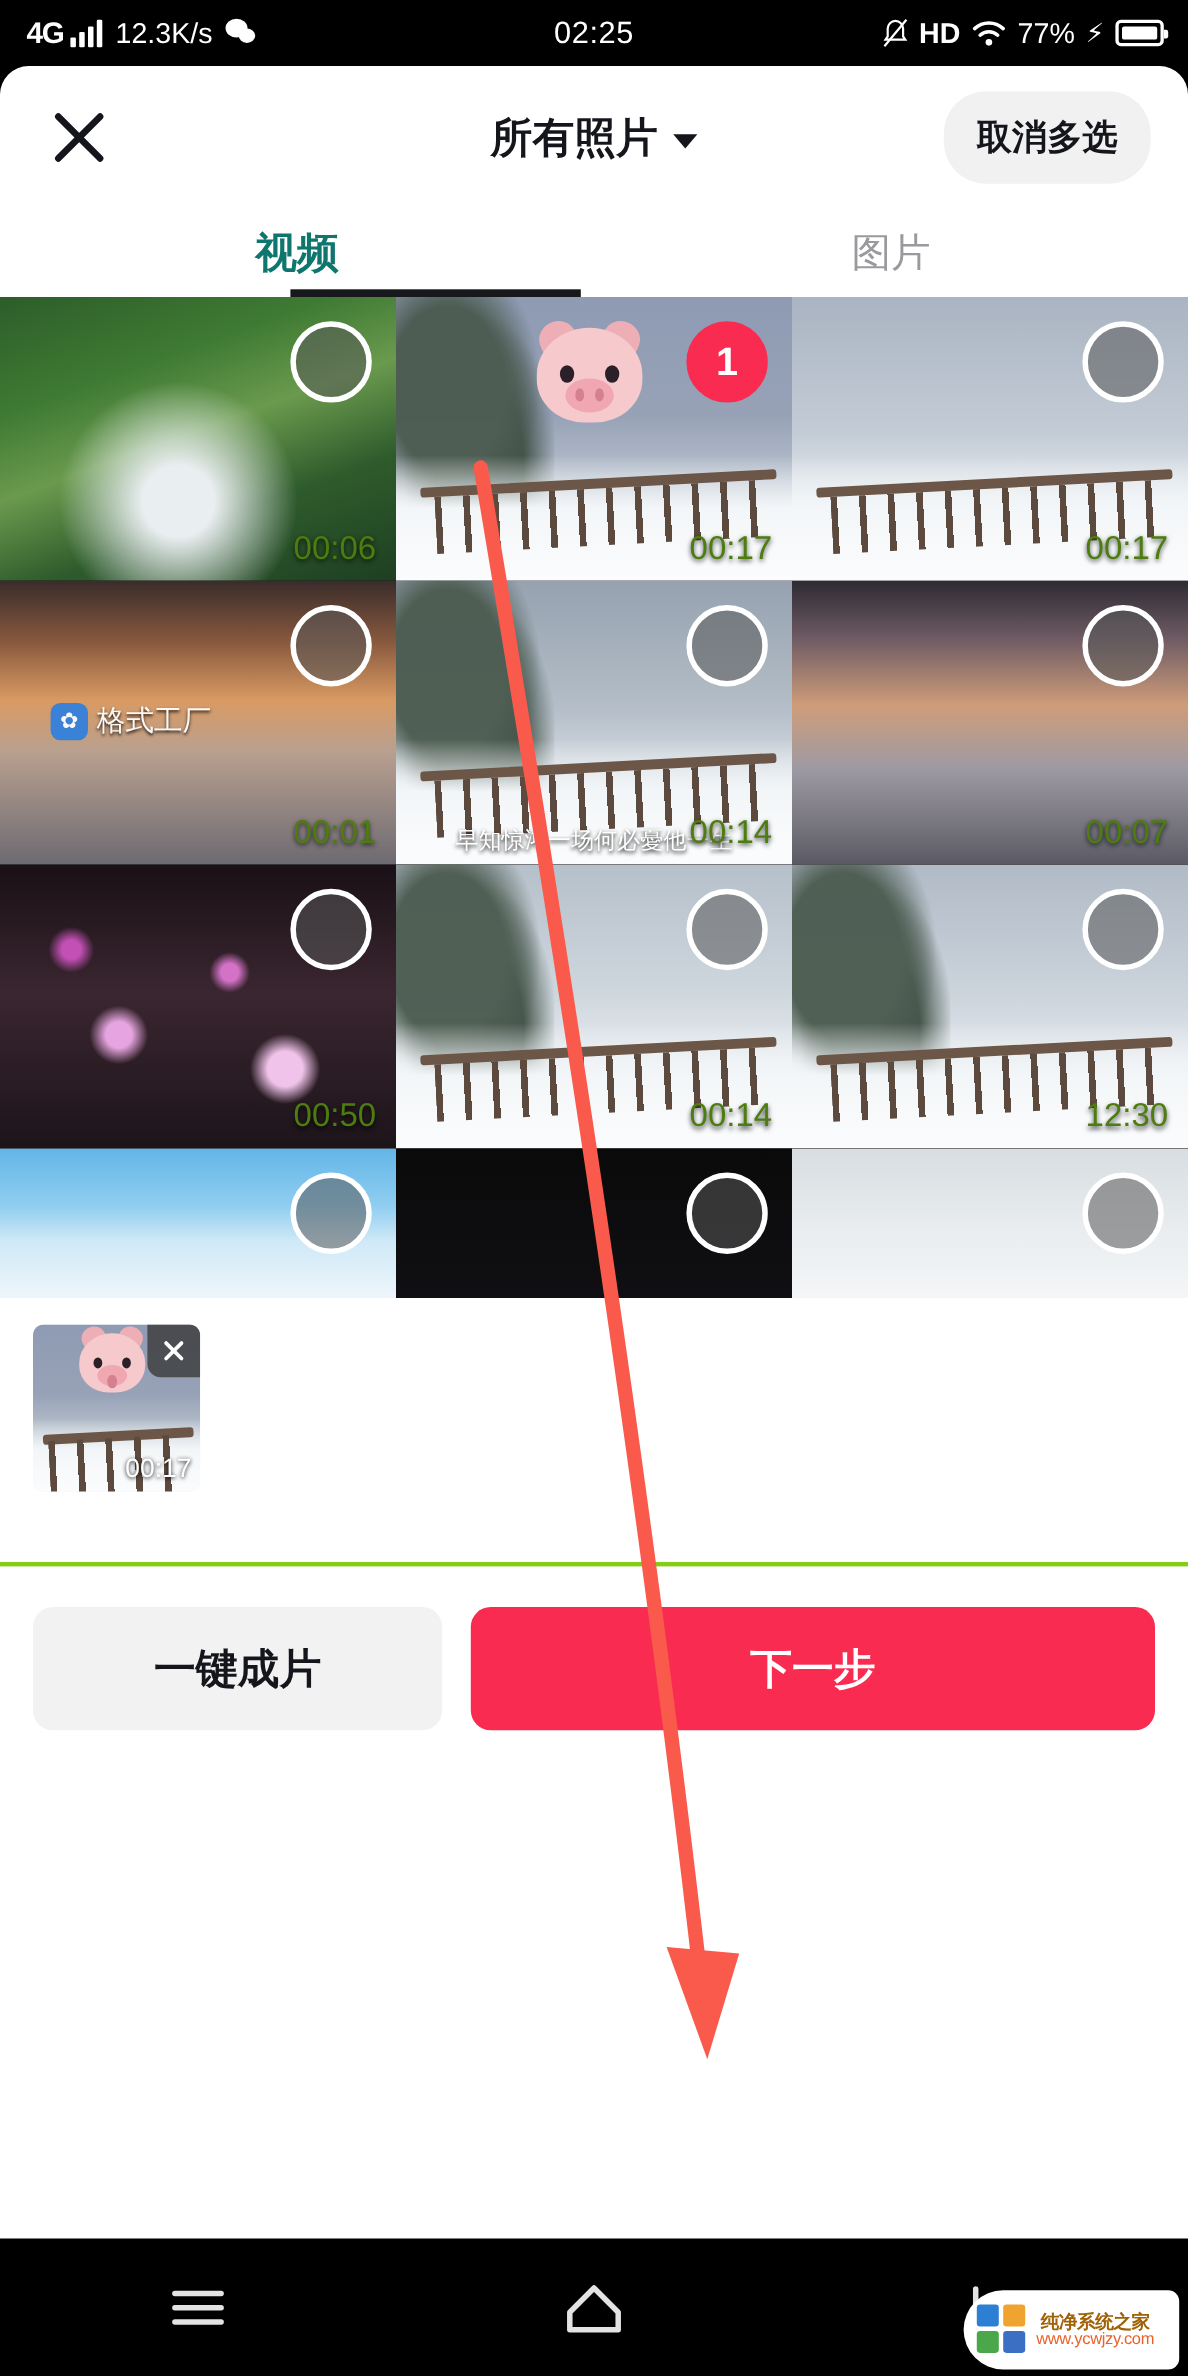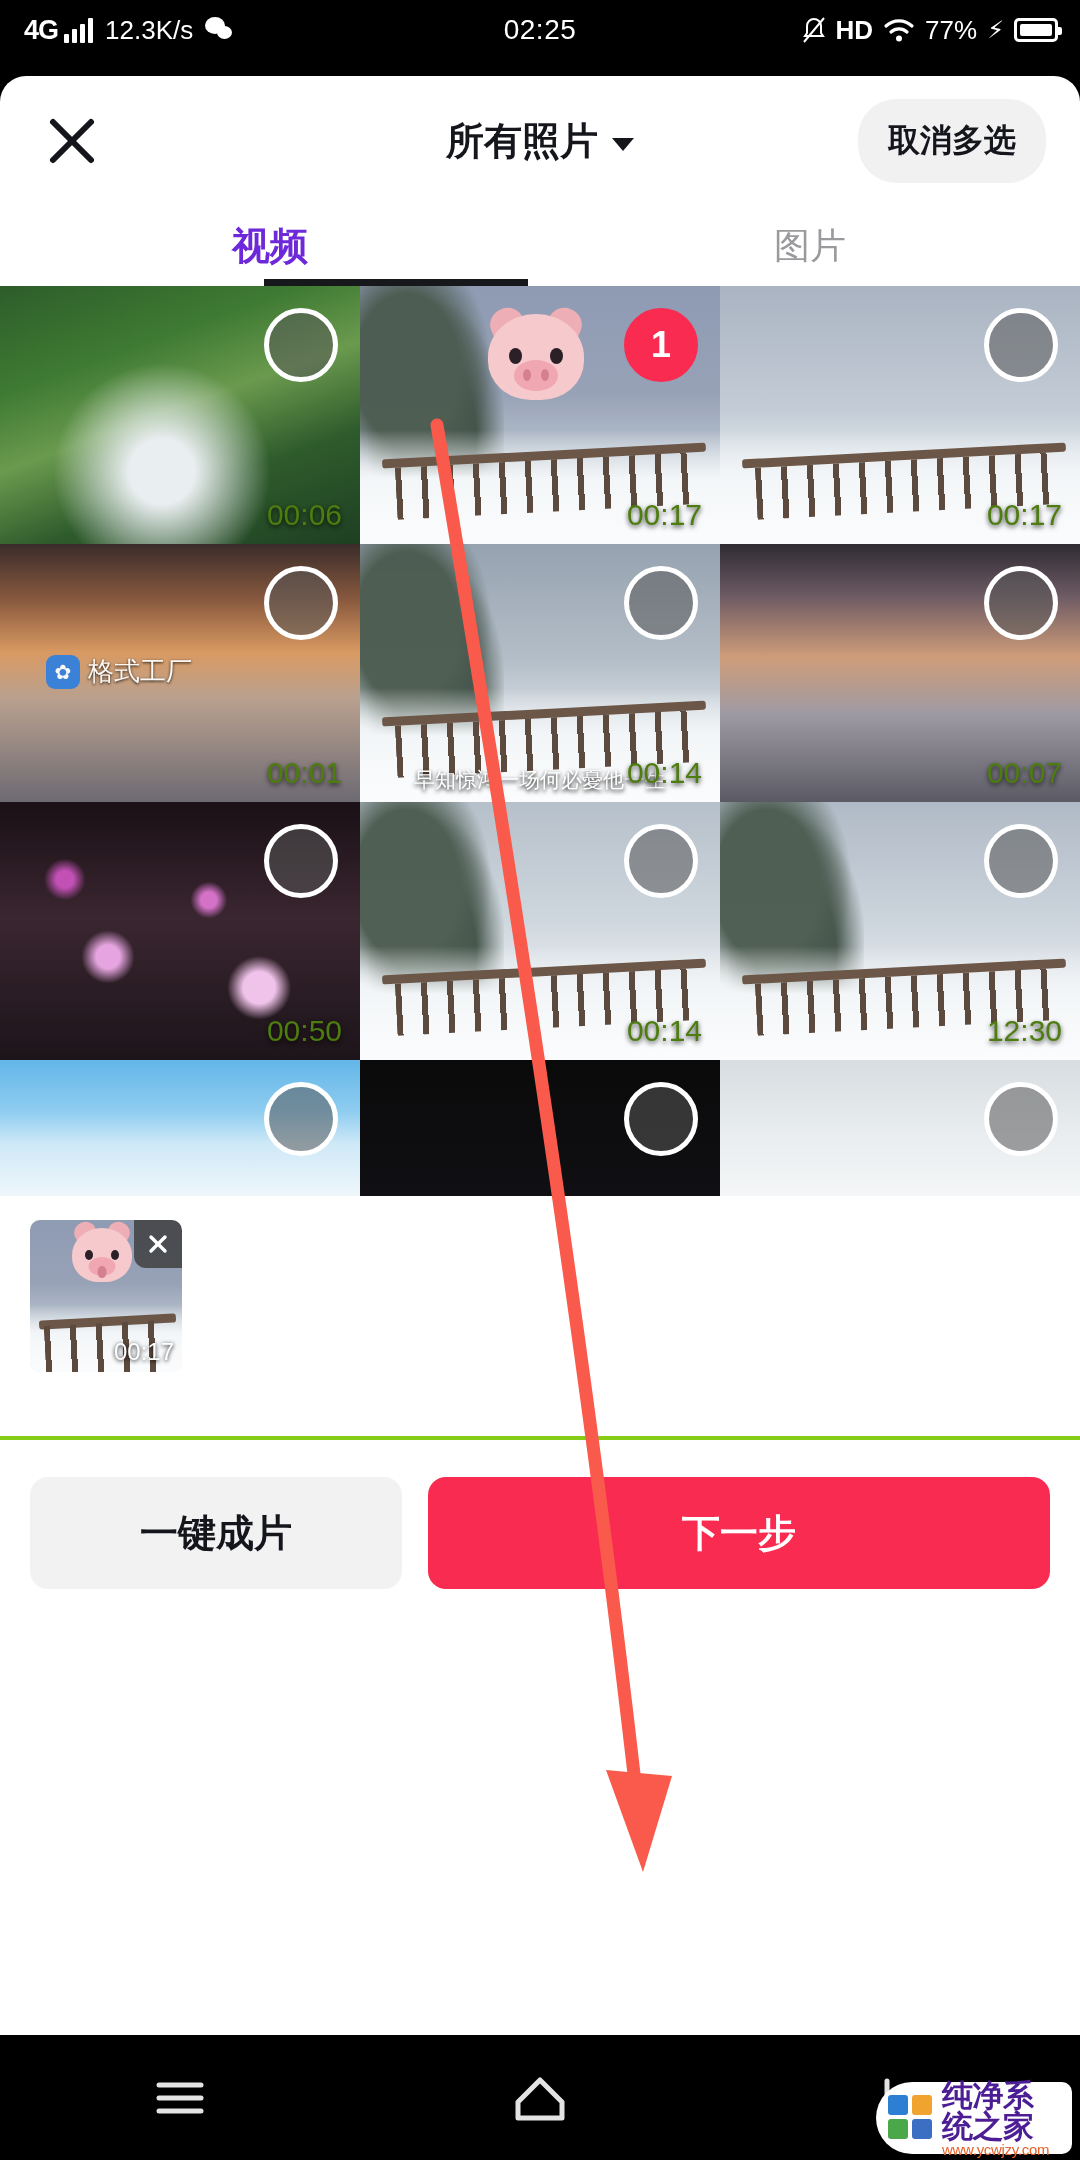--- a/index.html
+++ b/index.html
@@ -37,21 +37,21 @@
   .sb-pct{ font-size:26px; }
   .icn-bolt{ font-size:24px; }
   .icn-batt{ width:44px;height:24px;border:3px solid #fff;border-radius:5px;
     position:relative; }
   .icn-batt::after{ content:""; position:absolute; right:-7px; top:6px;
     width:4px;height:8px;background:#fff;border-radius:0 2px 2px 0; }
   .icn-batt i{ position:absolute; inset:3px; background:#fff; border-radius:2px; }
 
   
   .sheet{
-    position:absolute; top:76px; left:0; width:1080px; height:2035px;
+    position:absolute; top:60px; left:0; width:1080px; height:2035px;
     background:#fff; border-radius:26px 26px 0 0; overflow:hidden;
   }
 
   
   .hdr{ height:130px; position:relative; display:flex; align-items:center; }
   .close-btn{ position:absolute; left:36px; width:72px;height:72px;
     display:flex;align-items:center;justify-content:center; }
   .close-btn svg{display:block;}
   .hdr-title{ position:absolute; left:0; width:1080px; text-align:center;
     font-size:38px; font-weight:700; color:#14161c;
@@ -60,21 +60,21 @@
     border-right:11px solid transparent; border-top:13px solid #14161c;
     margin-top:6px; }
   .multi-btn{ position:absolute; right:34px; background:#f1f1f2;
     border-radius:38px; padding:20px 30px; font-size:32px;
     font-weight:600; color:#14161c; }
 
   
   .tabs{ height:80px; display:flex; position:relative; }
   .tab{ flex:1; display:flex; align-items:center; justify-content:center;
     font-size:36px; color:#9a9a9e; }
-  .tab.active{ color:#6d28d9; font-weight:700; font-size:38px; }
+  .tab.active{ color:#0f766e; font-weight:700; font-size:38px; }
   .tab-underline{ position:absolute; bottom:0; left:264px; width:264px;
     height:7px; background:#17181c; }
 
   
   .grid{ display:grid; grid-template-columns:repeat(3,360px);
     gap:0; width:1080px; }
   .cell{ position:relative; width:360px; height:258px; overflow:hidden;
     background:#000; }
   .cell.short{ height:136px; }
   .cell .art{ position:absolute; inset:0; }
@@ -136,21 +136,21 @@
   .navbar{ position:absolute; bottom:0; left:0; width:1080px; height:125px;
     background:#000; display:flex; align-items:center; }
   .nav-btn{ flex:1; display:flex; align-items:center; justify-content:center; }
   .nav-btn svg{ display:block; }
   .wmark{ position:absolute; right:8px; bottom:6px; width:196px;height:72px;
     background:#fff; border-radius:36px 10px 10px 36px;
     display:flex; align-items:center; gap:8px; padding:0 12px; }
   .wmark-logo{ width:46px;height:46px; position:relative; flex:0 0 46px; }
   .wmark-logo span{ position:absolute; width:20px;height:20px; border-radius:3px;}
   .wmark-txt{ line-height:1; }
-  .wmark-t1{ font-size:31px; font-weight:700; color:#4c1d95; letter-spacing:-.5px;}
+  .wmark-t1{ font-size:17px; font-weight:700; color:#a16207; letter-spacing:-.5px;text-align:center;}
   .wmark-t2{ font-size:15px; color:#e8622a; letter-spacing:-.3px; }
 
   
   .arrow{ position:absolute; left:0; top:0; width:1080px; height:2160px;
     pointer-events:none; }
 
   
   .a-waterfall{ background:
     radial-gradient(circle at 45% 72%, #e9eef0 0 12%, transparent 40%),
     linear-gradient(160deg,#2d5d2a 0%,#3f7a33 28%,#6a9a4e 48%,#2f5c2c 70%,#1e3f22 100%);}

